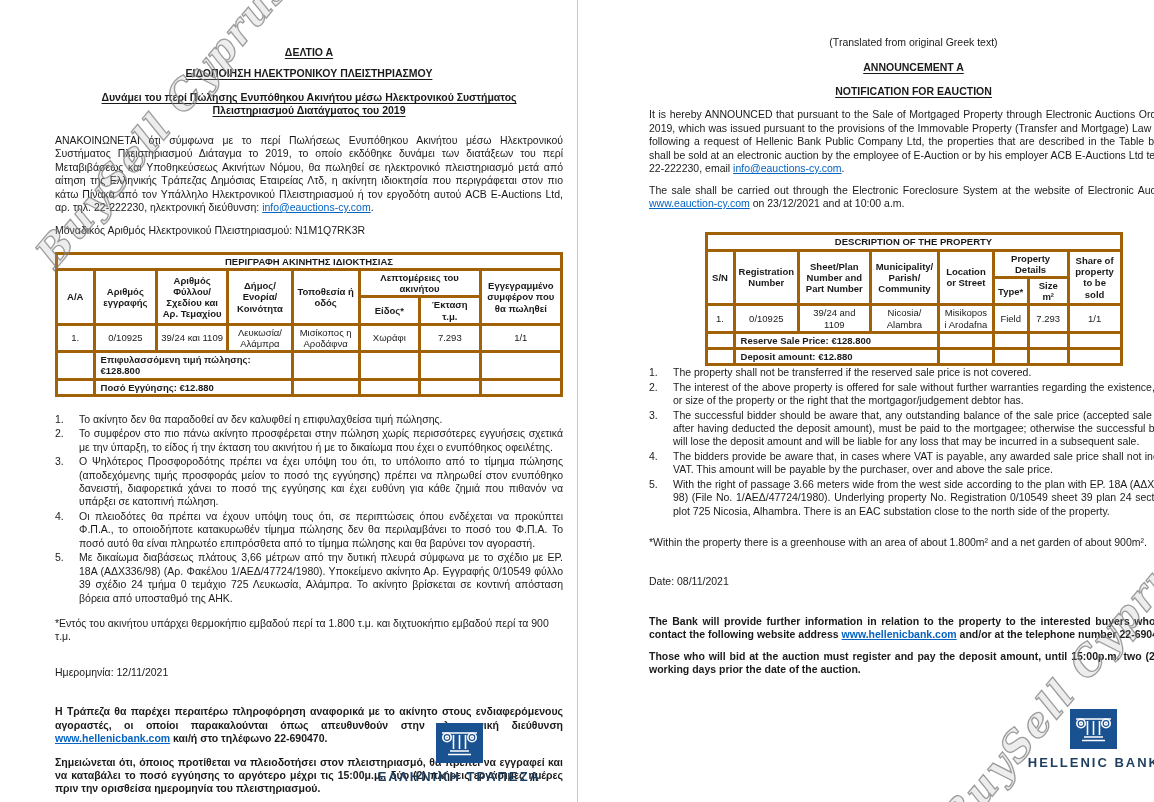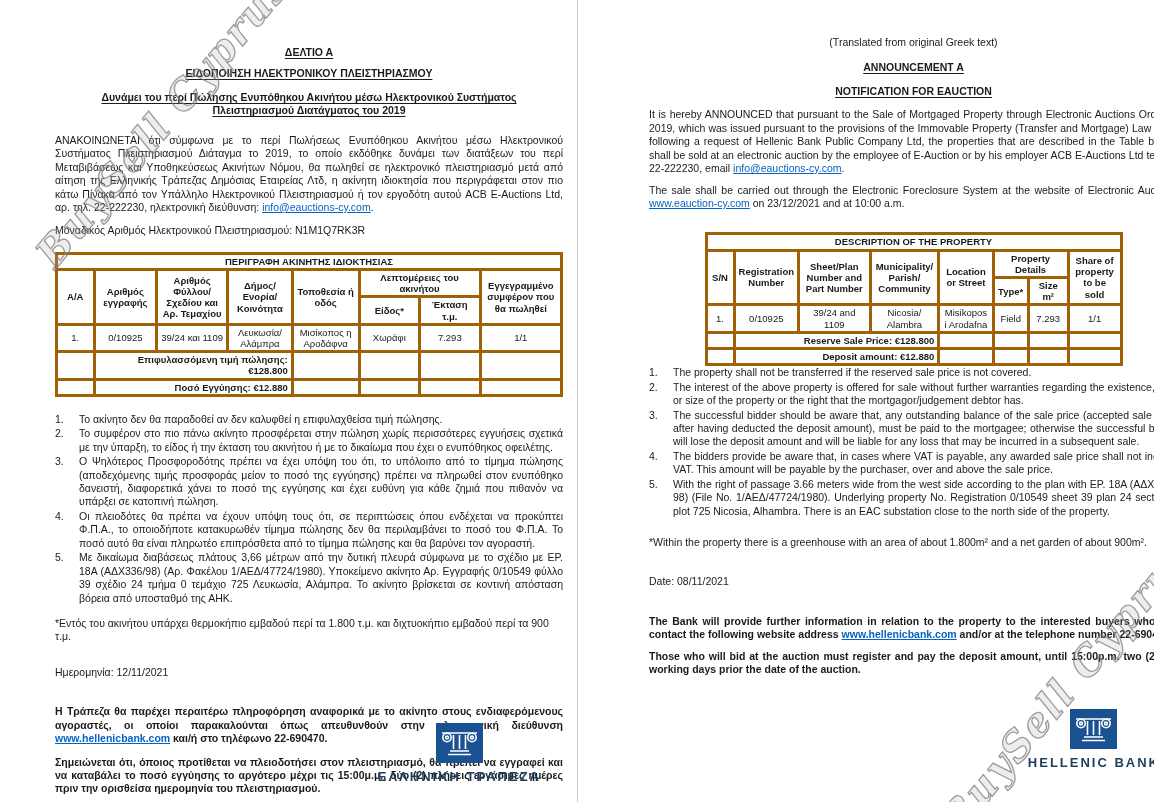--- a/index.html
+++ b/index.html
@@ -23,21 +23,21 @@
   .mb26{margin-bottom:26px}
 
   .subtitle { font-weight:bold; text-align:center; text-decoration:underline; text-underline-offset:2px; padding:0 10px; }
 
   a.doclink { color:#0563c1; text-decoration:underline; cursor:pointer; }
 
   table.doc { border-collapse:collapse; font-size:9.5px; line-height:1.18; }
   table.doc th, table.doc td { border:3px solid #a16207; padding:1px 3px; vertical-align:middle; text-align:center; }
   table.doc th { font-weight:bold; }
   table.doc .ttl { font-weight:bold; }
-  table.doc td.merged { text-align:right; font-weight:bold; padding-left:5px; }
+  table.doc td.merged { text-align:left; font-weight:bold; padding-left:5px; }
   table.doc td.empty { height:14px; }
   .tbl-left { width:100%; }
   .tbl-right { width:418px; margin:0 auto; }
 
   .doclist { }
   .doclist .li { display:flex; margin-bottom:1px; }
   .doclist .num { width:14px; flex:none; }
   .doclist .gap { width:10px; flex:none; }
   .doclist .txt { flex:1; text-align:justify; }
 

